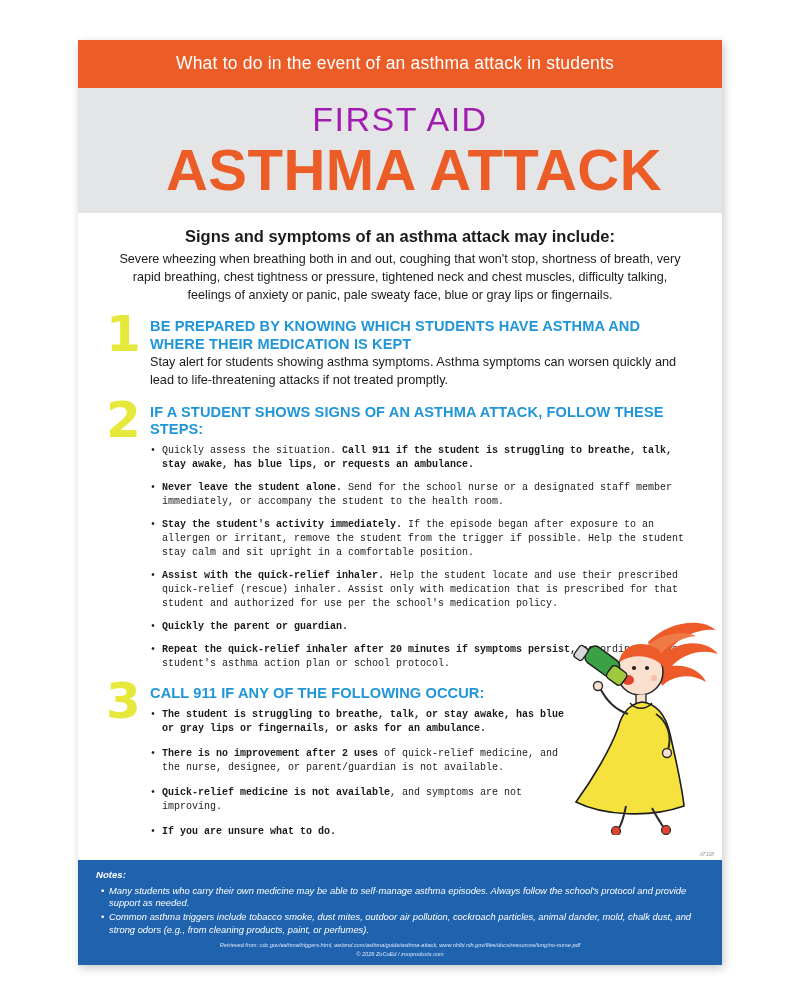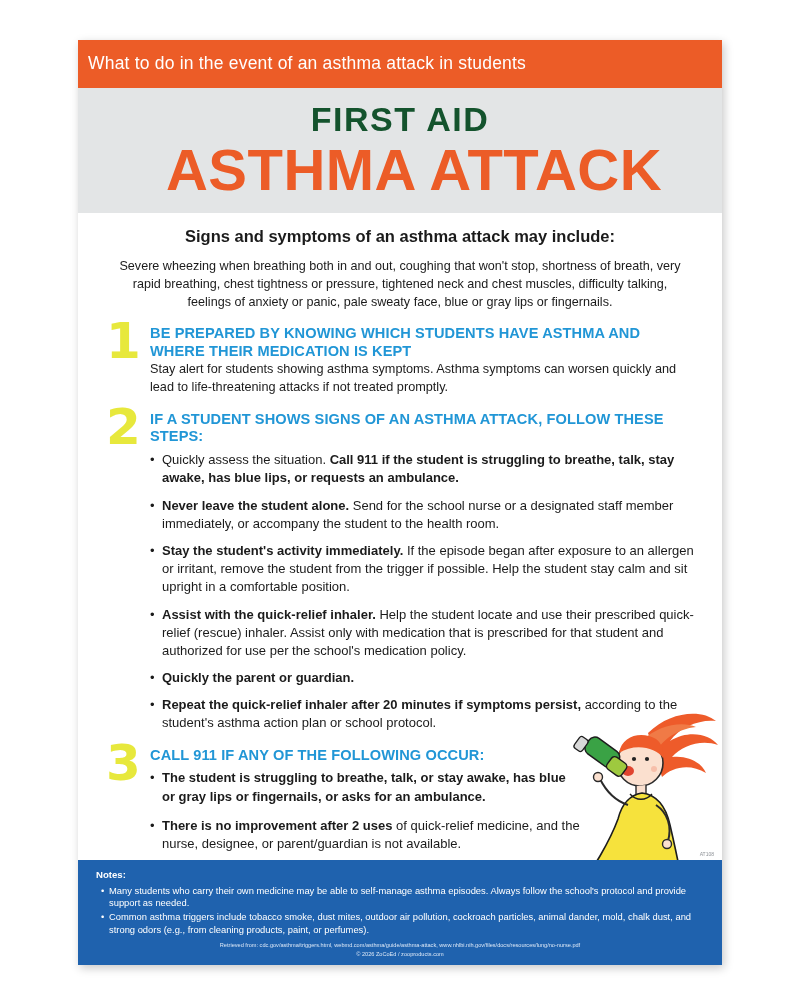--- a/index.html
+++ b/index.html
@@ -23,35 +23,35 @@
     width: 644px;
     height: 925px;
     background: #ffffff;
     box-shadow: 2px 3px 9px rgba(0,0,0,0.22);
     overflow: hidden;
   }
   
   .top-banner {
     background: #ec5c27;
     color: #ffffff;
-    text-align: left;
+    text-align: center;
     padding: 13px 20px 14px 10px;
     font-size: 17.5px;
     letter-spacing: 0.2px;
   }
   
   .title-block {
     background: #e3e5e6;
     text-align: center;
     padding: 14px 0 14px 0;
   }
   .title-first-aid {
-    color: #14532d;
+    color: #a21caf;
     font-size: 34px;
-    font-weight: bold;
+    font-weight: normal;
     letter-spacing: 1.5px;
     line-height: 1.05;
   }
   .title-main {
     color: #ec5c27;
     font-size: 58px;
     font-weight: bold;
     letter-spacing: 0.5px;
     line-height: 1.02;
     margin-top: 2px;
@@ -60,21 +60,21 @@
   
   .body-area {
     position: relative;
     padding: 14px 26px 0 26px;
   }
   .signs-heading {
     text-align: center;
     font-size: 16.5px;
     font-weight: bold;
     color: #1b1b1b;
-    margin-bottom: 12px;
+    margin-bottom: 5px;
   }
   .signs-text {
     text-align: center;
     font-size: 12.6px;
     line-height: 1.42;
     color: #1b1b1b;
     margin: 0 6px 0 6px;
   }
   
   .step {
@@ -107,24 +107,25 @@
     margin-top: 0;
   }
   ul.bullets {
     list-style: none;
     margin: 5px 0 0 0;
     padding: 0;
   }
   ul.bullets > li {
     position: relative;
     padding-left: 12px;
-    font-size: 13px;
+    font-size: 10px;
     line-height: 1.4;
     color: #1b1b1b;
     margin-bottom: 9px;
+    font-family: Liberation Mono, monospace;
   }
   ul.bullets > li:last-child { margin-bottom: 0; }
   ul.bullets > li:before {
     content: "\2022";
     position: absolute;
     left: 0;
     top: 0;
   }
   ul.bullets b { font-weight: bold; }
   .step3 ul.bullets > li { margin-bottom: 11px; }
@@ -138,20 +139,21 @@
   }
   
   .notes {
     position: absolute;
     left: 0;
     right: 0;
     bottom: 0;
     background: #1f62ae;
     color: #ffffff;
     padding: 9px 18px 7px 18px;
+    font-style: italic;
   }
   .notes-title {
     font-size: 9.6px;
     font-weight: bold;
     margin-bottom: 2px;
   }
   .notes ul {
     list-style: none;
     margin: 5px;
     padding: 0;

